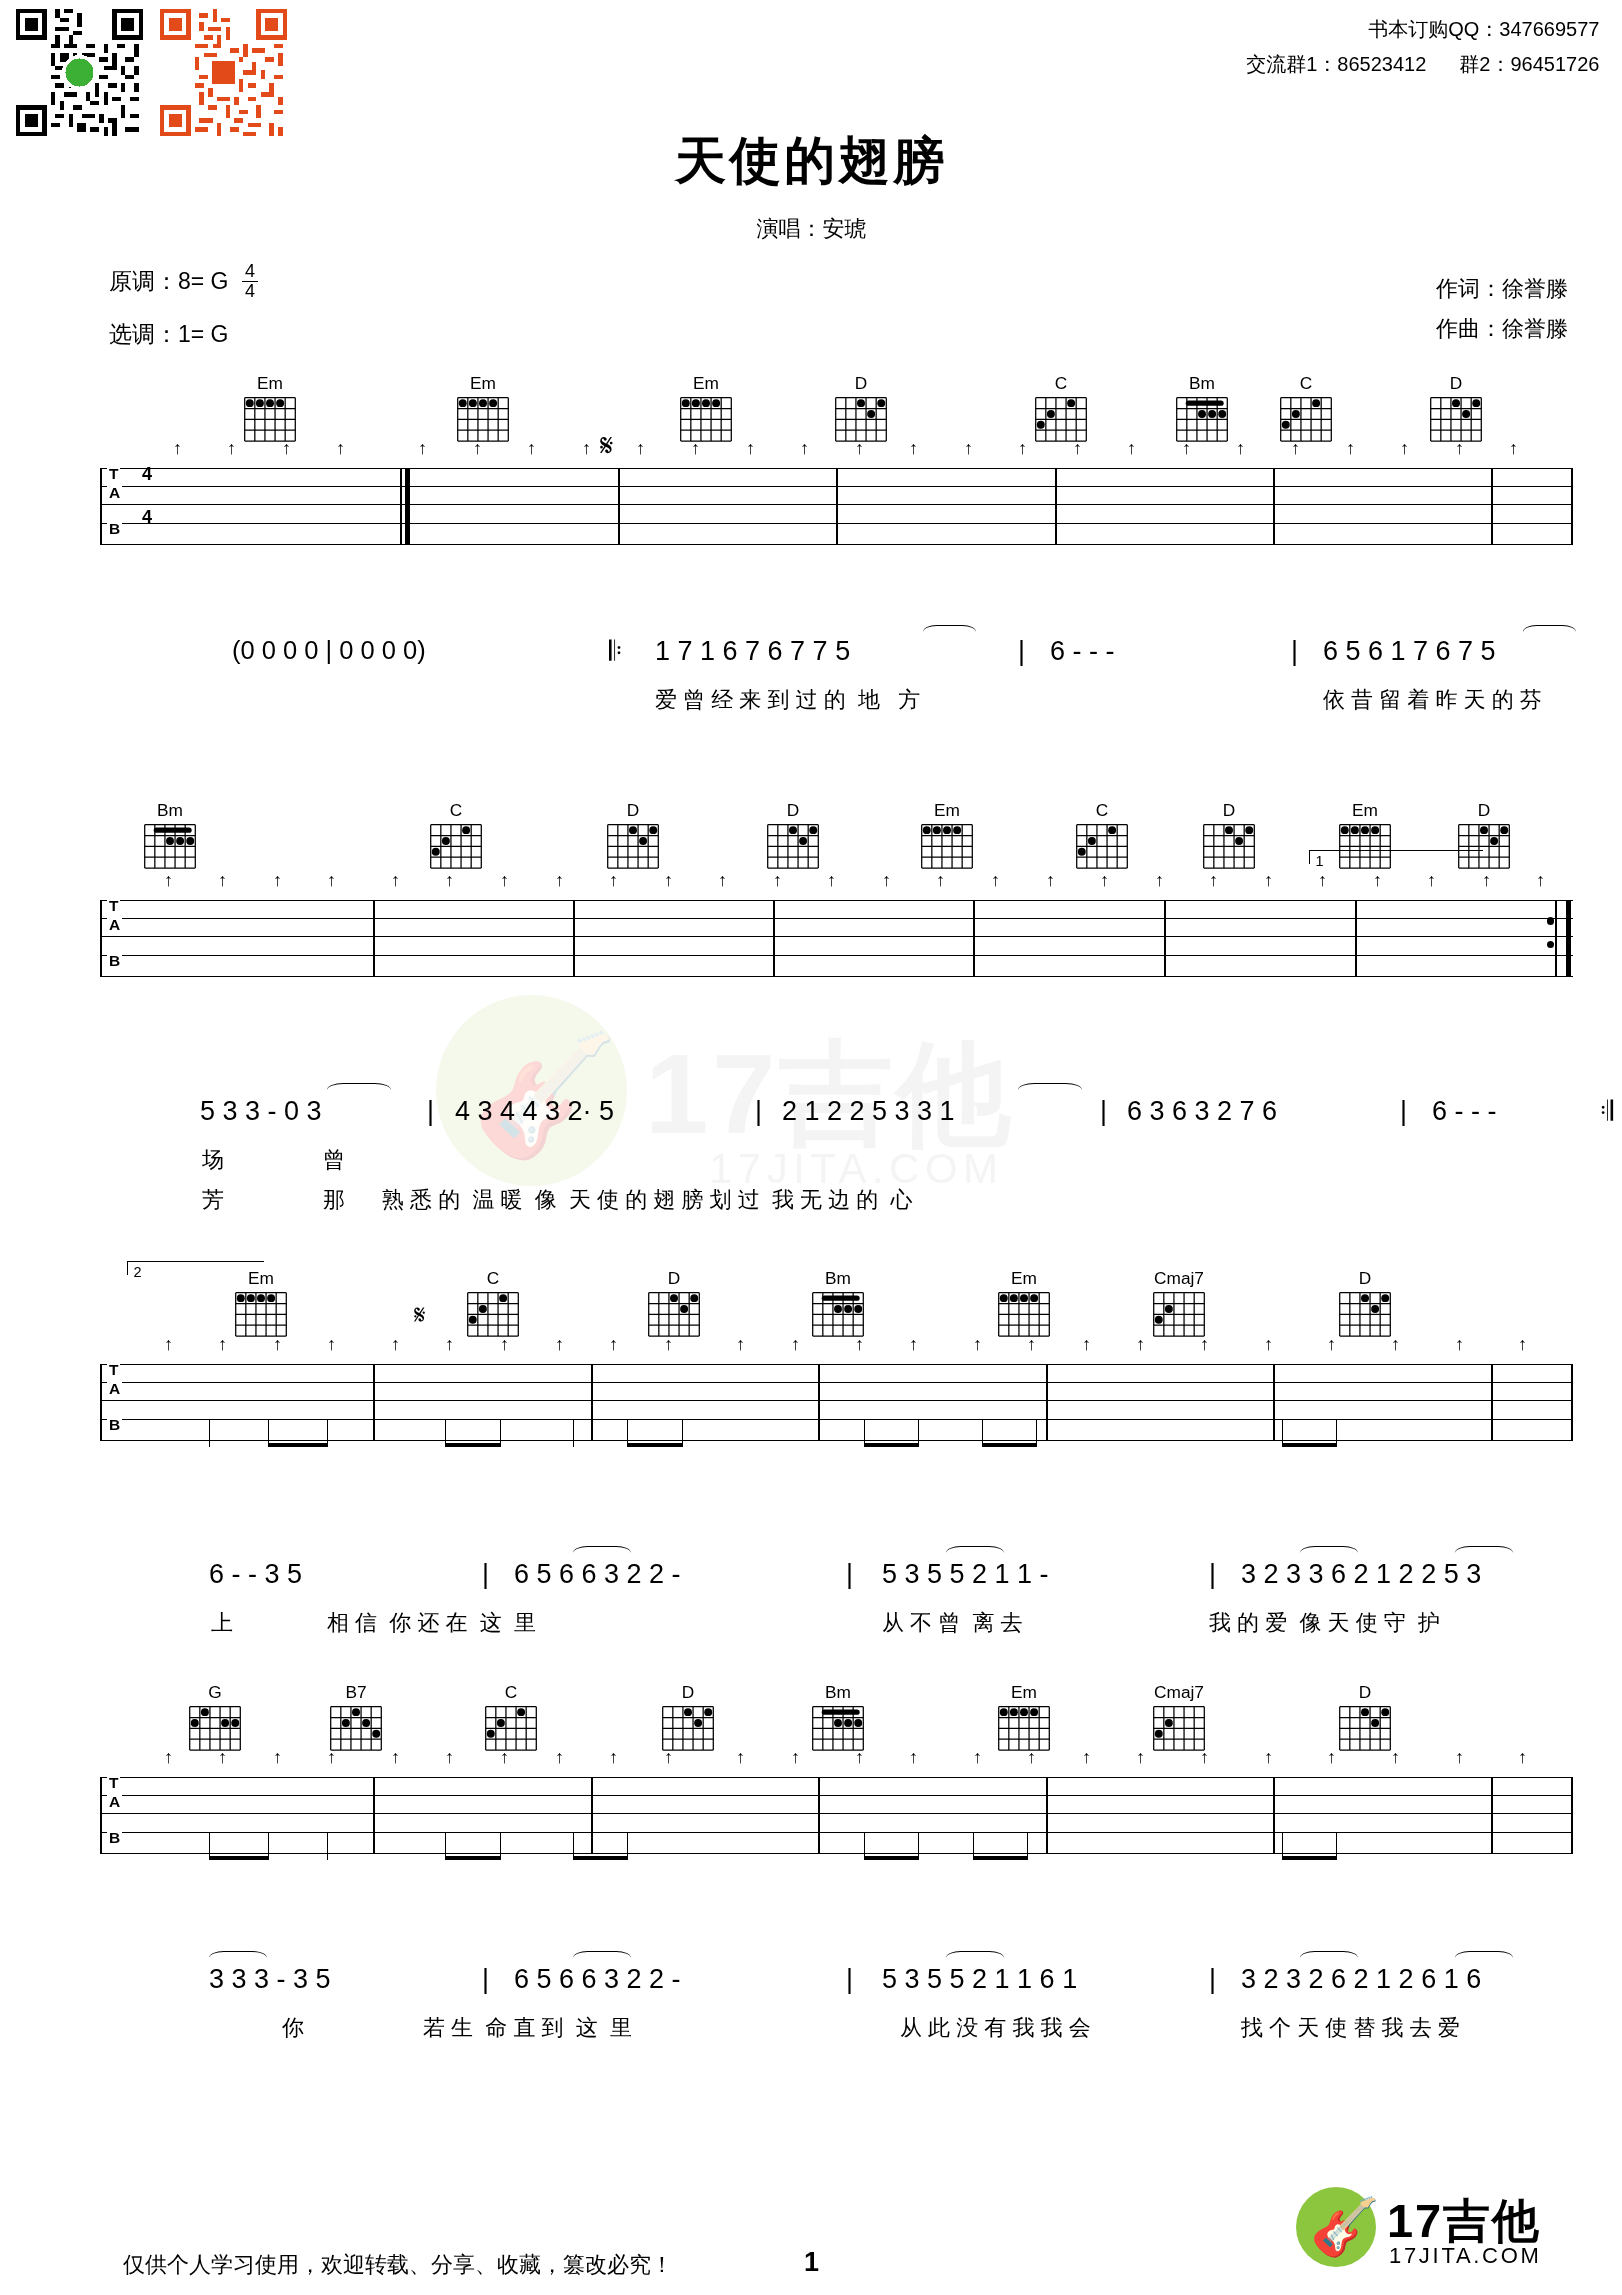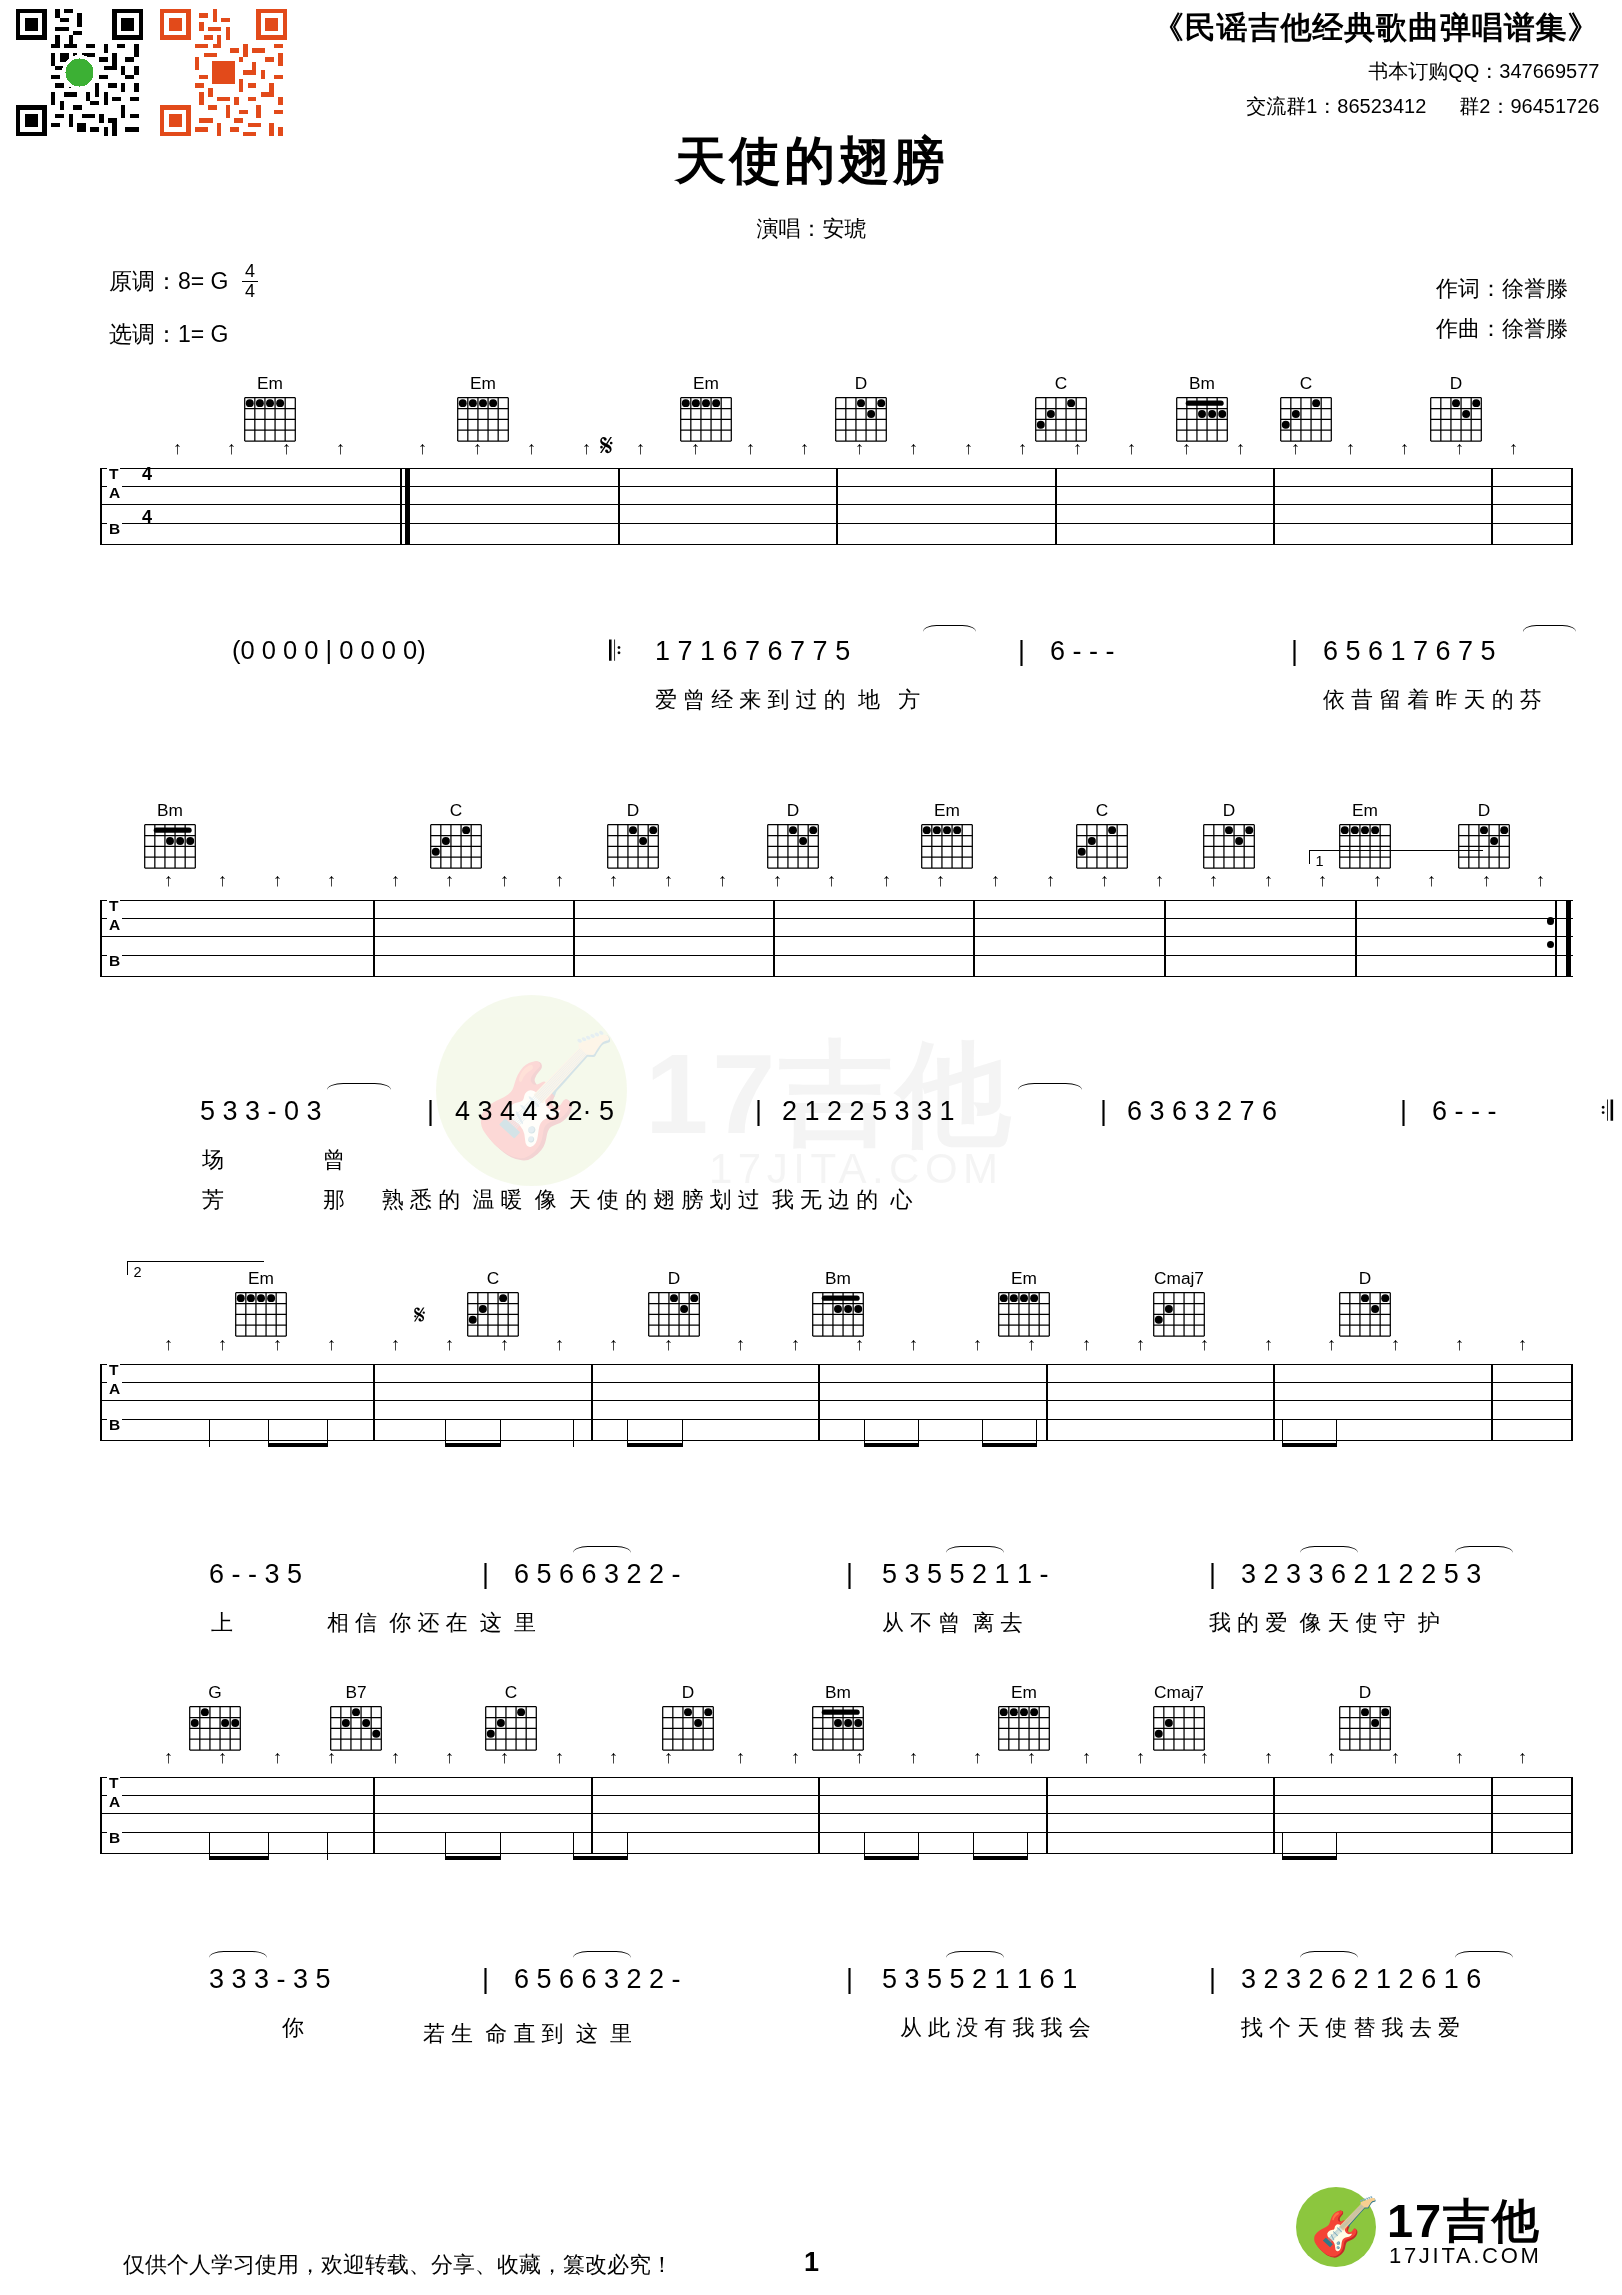--- a/index.html
+++ b/index.html
@@ -231,21 +231,20 @@
         <rect x="19" y="28" width="3" height="1"></rect>
           <rect x="27" y="27" width="1" height="2"></rect>
       </g>
       <rect x="11" y="11" width="7" height="7" fill="#fff"></rect>
       <rect x="11.8" y="11.8" width="5.4" height="5.4" fill="#e24a1a"></rect>
     </svg>
   </div>
 </div>
 
 <div class="pub-block">
-  <div class="pub-title">《民谣吉他经典歌曲弹唱谱集》</div>
   <div class="pub-line">书本订购QQ：347669577</div>
   <div class="pub-line2">
     <span>交流群1：86523412</span><span class="gap"></span><span>群2：96451726</span>
   </div>
 </div>
 
 <div class="song-title">天使的翅膀</div>
 <div class="singer">演唱：安琥</div>
 
 <div class="keyinfo">
@@ -1428,21 +1427,21 @@
       <span class="n" style="left:1109px;">|</span>
       <span class="n" style="left:1141px;">3 2 3 2 6  2 1 2 6 1 6</span>
       <span class="slur" style="left:109px;top:-12.7px;width:58px;"></span>
       <span class="slur" style="left:473px;top:-12.7px;width:58px;"></span>
       <span class="slur" style="left:846px;top:-12.7px;width:58px;"></span>
       <span class="slur" style="left:1200px;top:-12.7px;width:58px;"></span>
       <span class="slur" style="left:1355px;top:-12.7px;width:58px;"></span>
     </div>
     <div class="lyricline">
       <span class="l" style="left:182px;">你</span>
-      <span class="l" style="left:323px;margin-top:6px;">若 生&nbsp; 命 直 到&nbsp; 这&nbsp; 里</span>
+      <span class="l" style="left:323px;">若 生&nbsp; 命 直 到&nbsp; 这&nbsp; 里</span>
       <span class="l" style="left:800px;">从 此 没 有 我 我 会</span>
       <span class="l" style="left:1141px;">找 个 天 使 替 我 去 爱</span>
     </div>
   </div>
 </div>
 
 <div class="footer">
   <div class="footer-note">仅供个人学习使用，欢迎转载、分享、收藏，篡改必究！</div>
   <div class="pageno">1</div>
   <div class="logo">

